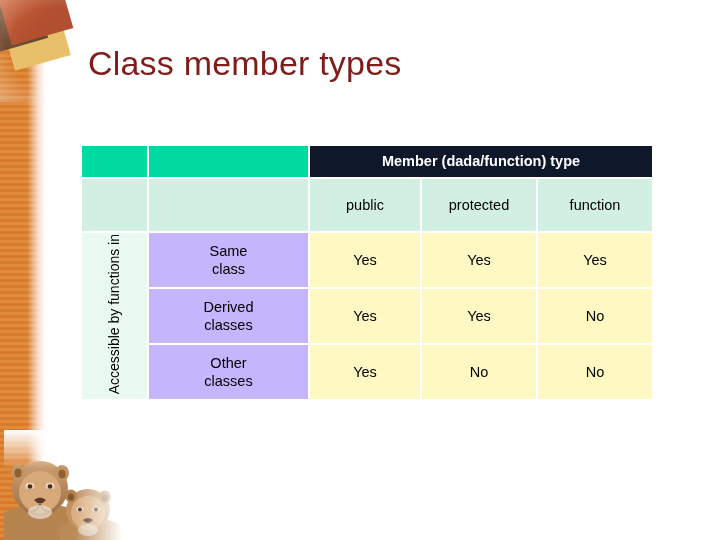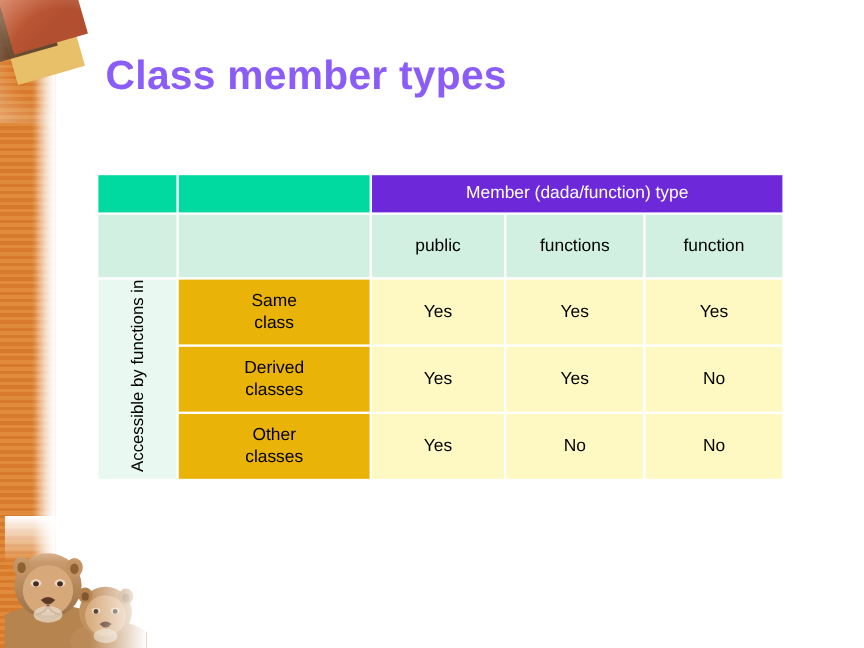--- a/index.html
+++ b/index.html
@@ -86,22 +86,22 @@
     left: 4px; bottom: 0;
     width: 118px; height: 110px;
     z-index: 6;
   }
 
   
   #page-title {
     position: absolute;
     left: 88px; top: 44px;
     font-size: 34px;
-    font-weight: 700;
-    color: #8b5cf6;
+    font-weight: 400;
+    color: #7f1d1d;
     letter-spacing: .2px;
     z-index: 7;
     white-space: nowrap;
   }
 
   
   #member-table {
     position: absolute;
     left: 80px; top: 144px;
     width: 568px;
@@ -113,28 +113,28 @@
   #member-table td {
     padding: 0;
     text-align: center;
     vertical-align: middle;
     font-size: 14.5px;
     color: #000000;
     line-height: 1.25;
   }
   .c-blank-head   { background: #00d9a0; }
   .c-mainhead {
-    background: #6d28d9;
+    background: #0f172a;
     color: #ffffff !important;
-    font-weight: normal;
+    font-weight: bold;
     font-size: 14px;
   }
   .c-sub          { background: #d2f0e2; }
   .c-sub-empty    { background: #d2f0e2; }
-  .c-rowlabel     { background: #eab308; }
+  .c-rowlabel     { background: #c4b5fd; }
   .c-data         { background: #fef9c3; }
   .c-sidelabel    { background: #e9f8f1; }
 
   .side-label-inner {
     writing-mode: vertical-rl;
     transform: rotate(180deg);
     display: inline-block;
     font-size: 14px;
     line-height: 1.25;
     white-space: pre-line;
@@ -226,21 +226,21 @@
   <tbody>
     <tr class="r-head">
       <td class="c-blank-head"></td>
       <td class="c-blank-head"></td>
       <td class="c-mainhead" colspan="3">Member (dada/function) type</td>
     </tr>
     <tr class="r-sub">
       <td class="c-sub-empty"></td>
       <td class="c-sub-empty"></td>
       <td class="c-sub">public</td>
-      <td class="c-sub">functions</td>
+      <td class="c-sub">protected</td>
       <td class="c-sub">function</td>
     </tr>
 
     <tr class="r-data">
       <td class="c-sidelabel" rowspan="3">
         <span class="side-label-inner">Accessible by functions in</span>
       </td>
       <td class="c-rowlabel" style="white-space:pre-line">Same
 class</td>
       <td class="c-data">Yes</td>

